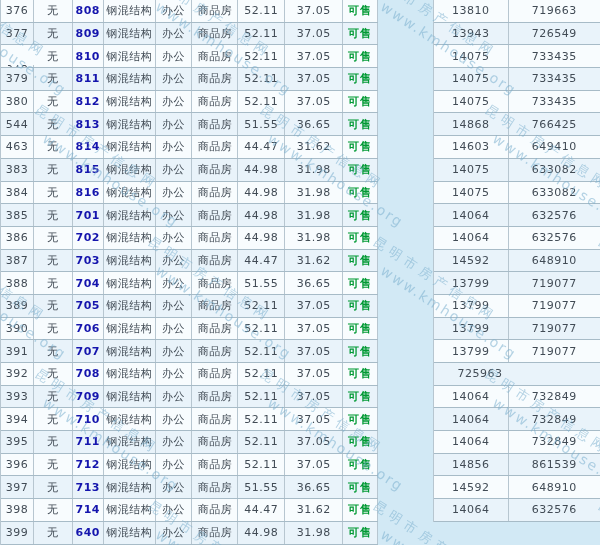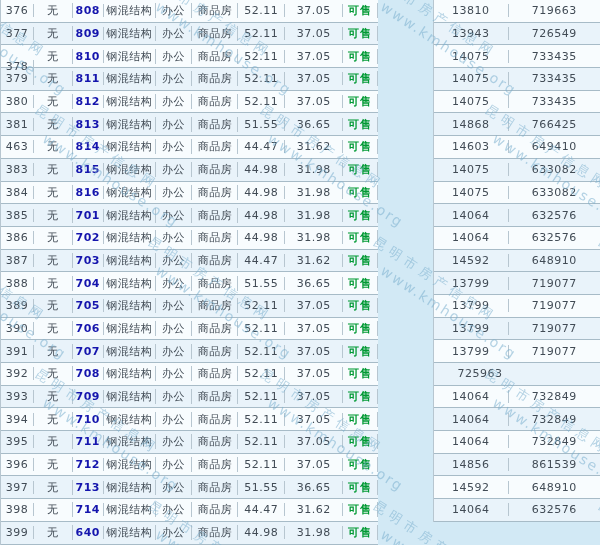--- a/index.html
+++ b/index.html
@@ -5,21 +5,21 @@
   html,body{margin:0;padding:0;}
   body{
     width:600px;height:545px;position:relative;overflow:hidden;
     background:#d2e9f5;
     font-family:"DejaVu Sans","Liberation Sans",sans-serif;
     font-size:11px;color:#414b55;
   }
   .tbl{position:absolute;top:0;z-index:1;}
   #left-table{left:0;width:378px;border-left:1px solid #b7c6d0;box-sizing:border-box;}
   #right-table{left:433px;width:167px;border-left:1px solid #b7c6d0;box-sizing:border-box;}
-  .row{display:flex;height:22.7px;border-bottom:1px solid #a7bbc7;box-sizing:border-box;align-items:center;}
+  .row{display:flex;height:22.7px;border-bottom:1px solid #a7bbc7;box-sizing:border-box;}
   .row.odd{background:#f8fcfe;}
   .row.even{background:#e9f3fa;}
   .cell{
     box-sizing:border-box;border-right:1px solid #b7c6d0;
     display:flex;align-items:center;justify-content:center;
     overflow:hidden;white-space:nowrap;letter-spacing:.5px;
   }
   #right-table .cell:last-child{border-right:none;}
   .room-link{color:#1515ad;font-weight:bold;cursor:pointer;}
   .status{color:#009933;font-weight:bold;letter-spacing:1px;}
@@ -84,21 +84,21 @@
       <div class="cell" style="width: 39px;">无</div>
       <div class="cell room-link" style="width: 31px;">812</div>
       <div class="cell" style="width: 52px;">钢混结构</div>
       <div class="cell" style="width: 37px;">办公</div>
       <div class="cell" style="width: 46px;">商品房</div>
       <div class="cell" style="width: 47px;">52.11</div>
       <div class="cell" style="width: 58px;">37.05</div>
       <div class="cell status" style="width: 35px;">可售</div>
     </div>
     <div class="row even">
-      <div class="cell" style="width: 33px;">381</div>
+      <div class="cell" style="width: 33px;">544</div>
       <div class="cell" style="width: 39px;">无</div>
       <div class="cell room-link" style="width: 31px;">813</div>
       <div class="cell" style="width: 52px;">钢混结构</div>
       <div class="cell" style="width: 37px;">办公</div>
       <div class="cell" style="width: 46px;">商品房</div>
       <div class="cell" style="width: 47px;">51.55</div>
       <div class="cell" style="width: 58px;">36.65</div>
       <div class="cell status" style="width: 35px;">可售</div>
     </div>
     <div class="row odd">

